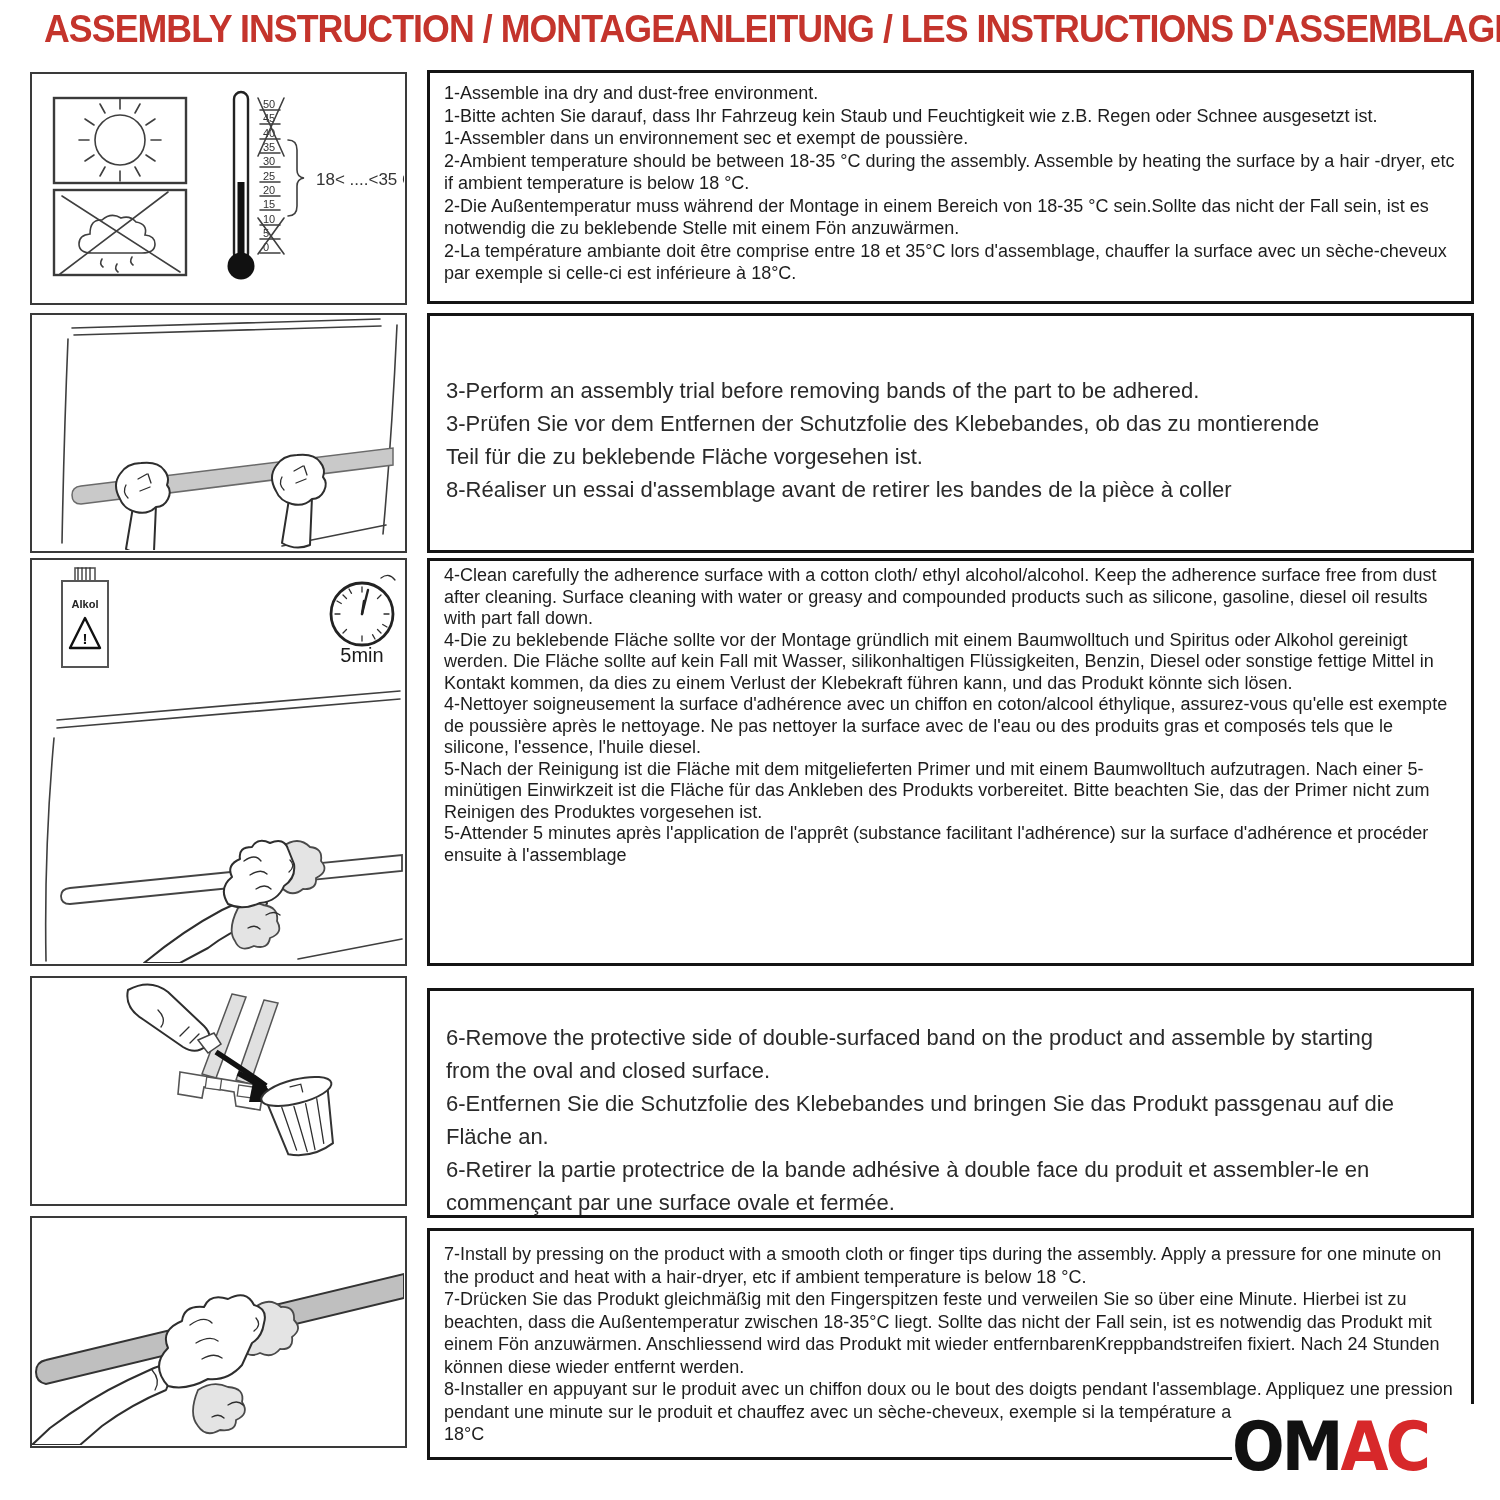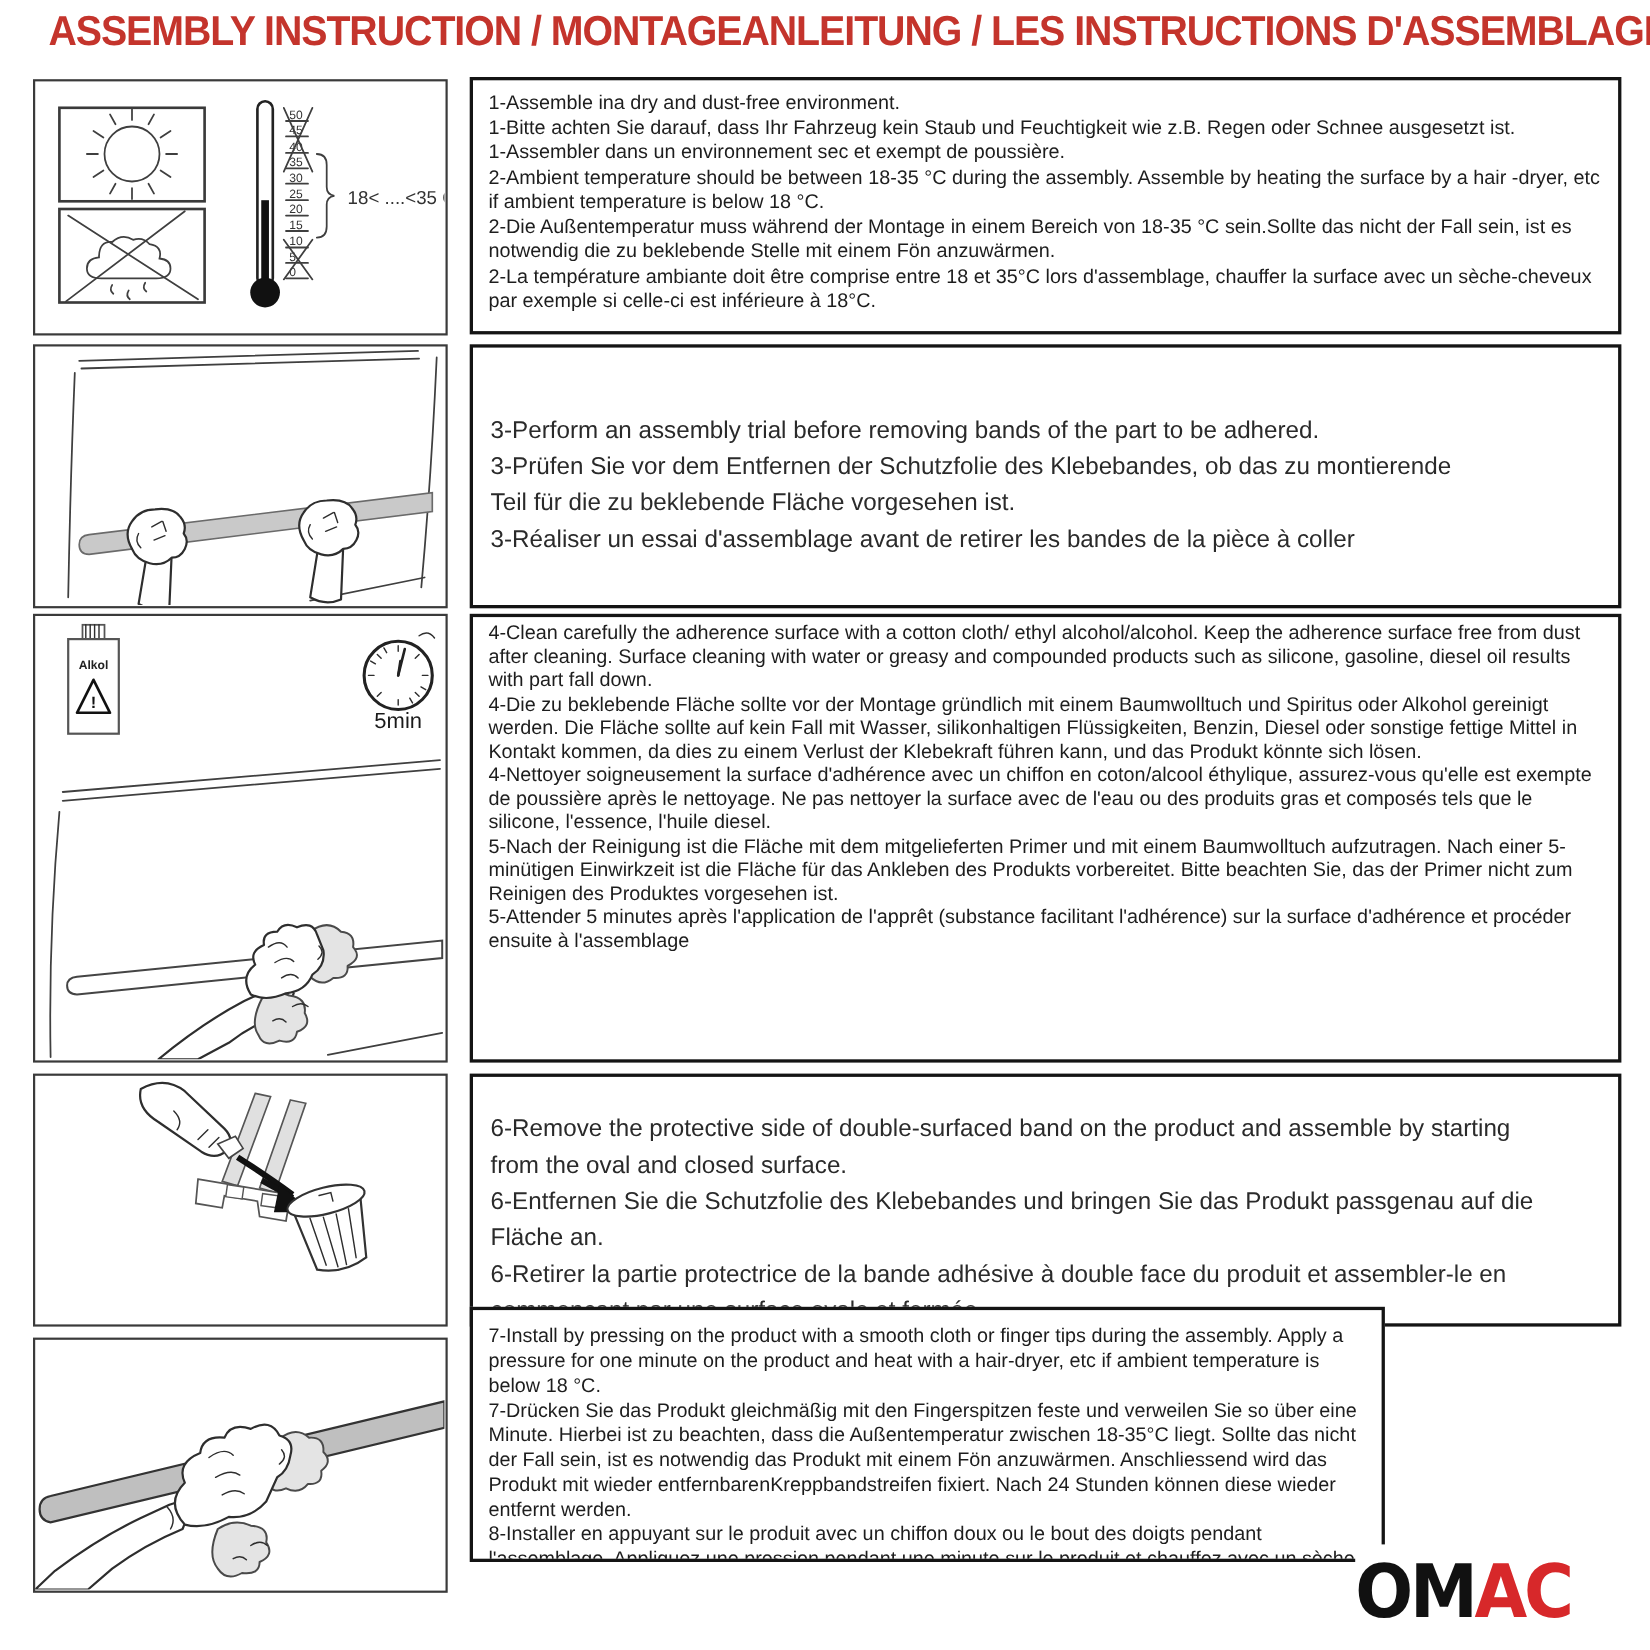--- a/index.html
+++ b/index.html
@@ -9,21 +9,21 @@
          font-size:38px;font-weight:800;letter-spacing:-1px;color:#c4342c;
          transform:scaleX(.94);transform-origin:left top;}
   .illus{position:absolute;border:2.5px solid #3a3a3a;background:#fff;box-sizing:border-box;}
   .tbox{position:absolute;border:3.5px solid #141414;background:#fff;box-sizing:border-box;overflow:hidden;}
   .tbox p{margin:0;}
   .b{font-weight:normal;}
   .t1{padding:9px 14px;font-size:18px;line-height:22.5px;}
   .t2{padding:58px 60px 0 16px;font-size:22px;line-height:33px;color:#2a2a2a;}
   .t2 p{max-width:900px;}
   .t3{padding:4px 14px;font-size:18px;line-height:21.5px;}
-  .t4{padding:30px 60px 0 16px;font-size:22px;line-height:33px;color:#2a2a2a;}
+  .t4{padding:30px 60px 0 16px;font-size:22px;line-height:33px;color:#2a2a2a;margin-top:12px;}
   .t4 p{max-width:950px;}
   .t5{padding:12px 14px;font-size:18px;line-height:22.5px;}
   .mt1{margin-top:14px;}
   .mt3{margin-top:16px;}
   .logo{position:absolute;left:1232px;top:1404px;width:260px;height:84px;background:#fff;
         display:flex;align-items:center;justify-content:flex-start;z-index:5;}
   .logo span{font-family:"DejaVu Sans",sans-serif;font-weight:900;font-size:62px;
         letter-spacing:-3px;transform:scaleY(1.08);transform-origin:center;}
   .logo .lk{color:#111;}
   .logo .lr{color:#d7282a;}
@@ -116,21 +116,21 @@
         <path class="hand" d="M20,40 L12,90 Q26,98 40,92 L42,44 Z"></path>
         <path class="hand" d="M6,38 Q-2,24 6,13 Q13,2 27,2 Q44,0 50,9 Q56,16 53,24 Q58,30 54,38 Q50,46 42,46 Q34,54 22,51 Q10,48 6,38 Z"></path>
         <path class="det" d="M24,18 l9,-5 M34,13 l3,9 M26,30 l10,-4 M12,24 q-4,7 2,13"></path>
       </g>
     </svg>
   </div>
 
   <div class="tbox t2" style="left:427px;top:313px;width:1047px;height:240px">
     <p class="b">3-Perform an assembly trial before removing bands of the part to be adhered.</p>
     <p>3-Prüfen Sie vor dem Entfernen der Schutzfolie des Klebebandes, ob das zu montierende Teil für die zu beklebende Fläche vorgesehen ist.</p>
-    <p>3-Réaliser un essai d'assemblage avant de retirer les bandes de la pièce à coller</p>
+    <p>8-Réaliser un essai d'assemblage avant de retirer les bandes de la pièce à coller</p>
   </div>
 
   <div class="illus" style="left:30px;top:558px;width:377px;height:408px">
     <svg width="372" height="403" viewBox="0 0 372 403">
 
       <g>
         <rect x="43" y="8" width="20" height="13" fill="#fff" stroke="#555" stroke-width="1.6"></rect>
         <path class="det" d="M46,8 v13 M50,8 v13 M54,8 v13 M58,8 v13"></path>
         <rect x="30" y="21" width="46" height="86" fill="#fff" stroke="#555" stroke-width="2"></rect>
         <text x="53" y="48" font-size="11" font-weight="bold" text-anchor="middle" fill="#222">Alkol</text>
@@ -221,21 +221,21 @@
         <path class="hand" d="M0,227 L18,210 Q58,180 96,162 L122,150 Q136,144 141,154 L134,172 Q100,186 70,208 L48,227 Z"></path>
         <path class="det" d="M120,152 q9,10 3,20"></path>
         <path class="cloth" d="M222,90 q15,-12 27,-1 q14,-1 13,13 q9,9 -2,17 q2,13 -12,12 q-8,10 -20,4 q-13,6 -18,-6 q-7,-10 -1,-21 q-2,-12 13,-18 Z"></path>
         <path class="cloth" d="M166,172 q15,-10 30,-3 q17,1 14,15 q8,12 -6,18 q0,12 -16,10 q-14,8 -22,-4 q-10,-12 0,-36 Z" fill="#ececec"></path>
         <path class="hand" d="M136,168 Q118,148 136,130 Q128,112 150,103 Q152,87 172,89 Q178,75 196,81 Q214,71 222,87 Q236,91 232,105 Q230,119 220,125 L210,147 Q196,163 176,161 Q154,173 136,168 Z"></path>
         <path class="det" d="M158,107 q14,-10 22,-2 M164,125 q14,-8 22,-2 M170,141 q12,-7 20,-1 M224,100 q6,7 -2,13 M196,187 q9,-6 15,0 M180,199 q7,-4 12,1"></path>
       </g>
     </svg>
   </div>
 
-  <div class="tbox t5" style="left:427px;top:1188px;width:832px;height:232px">
+  <div class="tbox t5" style="left:427px;top:1228px;width:1047px;height:232px">
     <p class="b">7-Install by pressing on the product with a smooth cloth or finger tips during the assembly. Apply a pressure for one minute on the product and heat with a hair-dryer, etc if ambient temperature is below 18 °C.</p>
     <p>7-Drücken Sie das Produkt gleichmäßig mit den Fingerspitzen feste und verweilen Sie so über eine Minute. Hierbei ist zu beachten, dass die Außentemperatur zwischen 18-35°C liegt. Sollte das nicht der Fall sein, ist es notwendig das Produkt mit einem Fön anzuwärmen. Anschliessend wird das Produkt mit wieder entfernbarenKreppbandstreifen fixiert. Nach 24 Stunden können diese wieder entfernt werden.</p>
     <p>8-Installer en appuyant sur le produit avec un chiffon doux ou le bout des doigts pendant l'assemblage. Appliquez une pression pendant une minute sur le produit et chauffez avec un sèche-cheveux, exemple si la température ambiante est inférieure à 18°C</p>
   </div>
 
   <div class="logo">
     <span class="lk">OM</span>
       <span class="lr">AC</span>
   </div>
 

